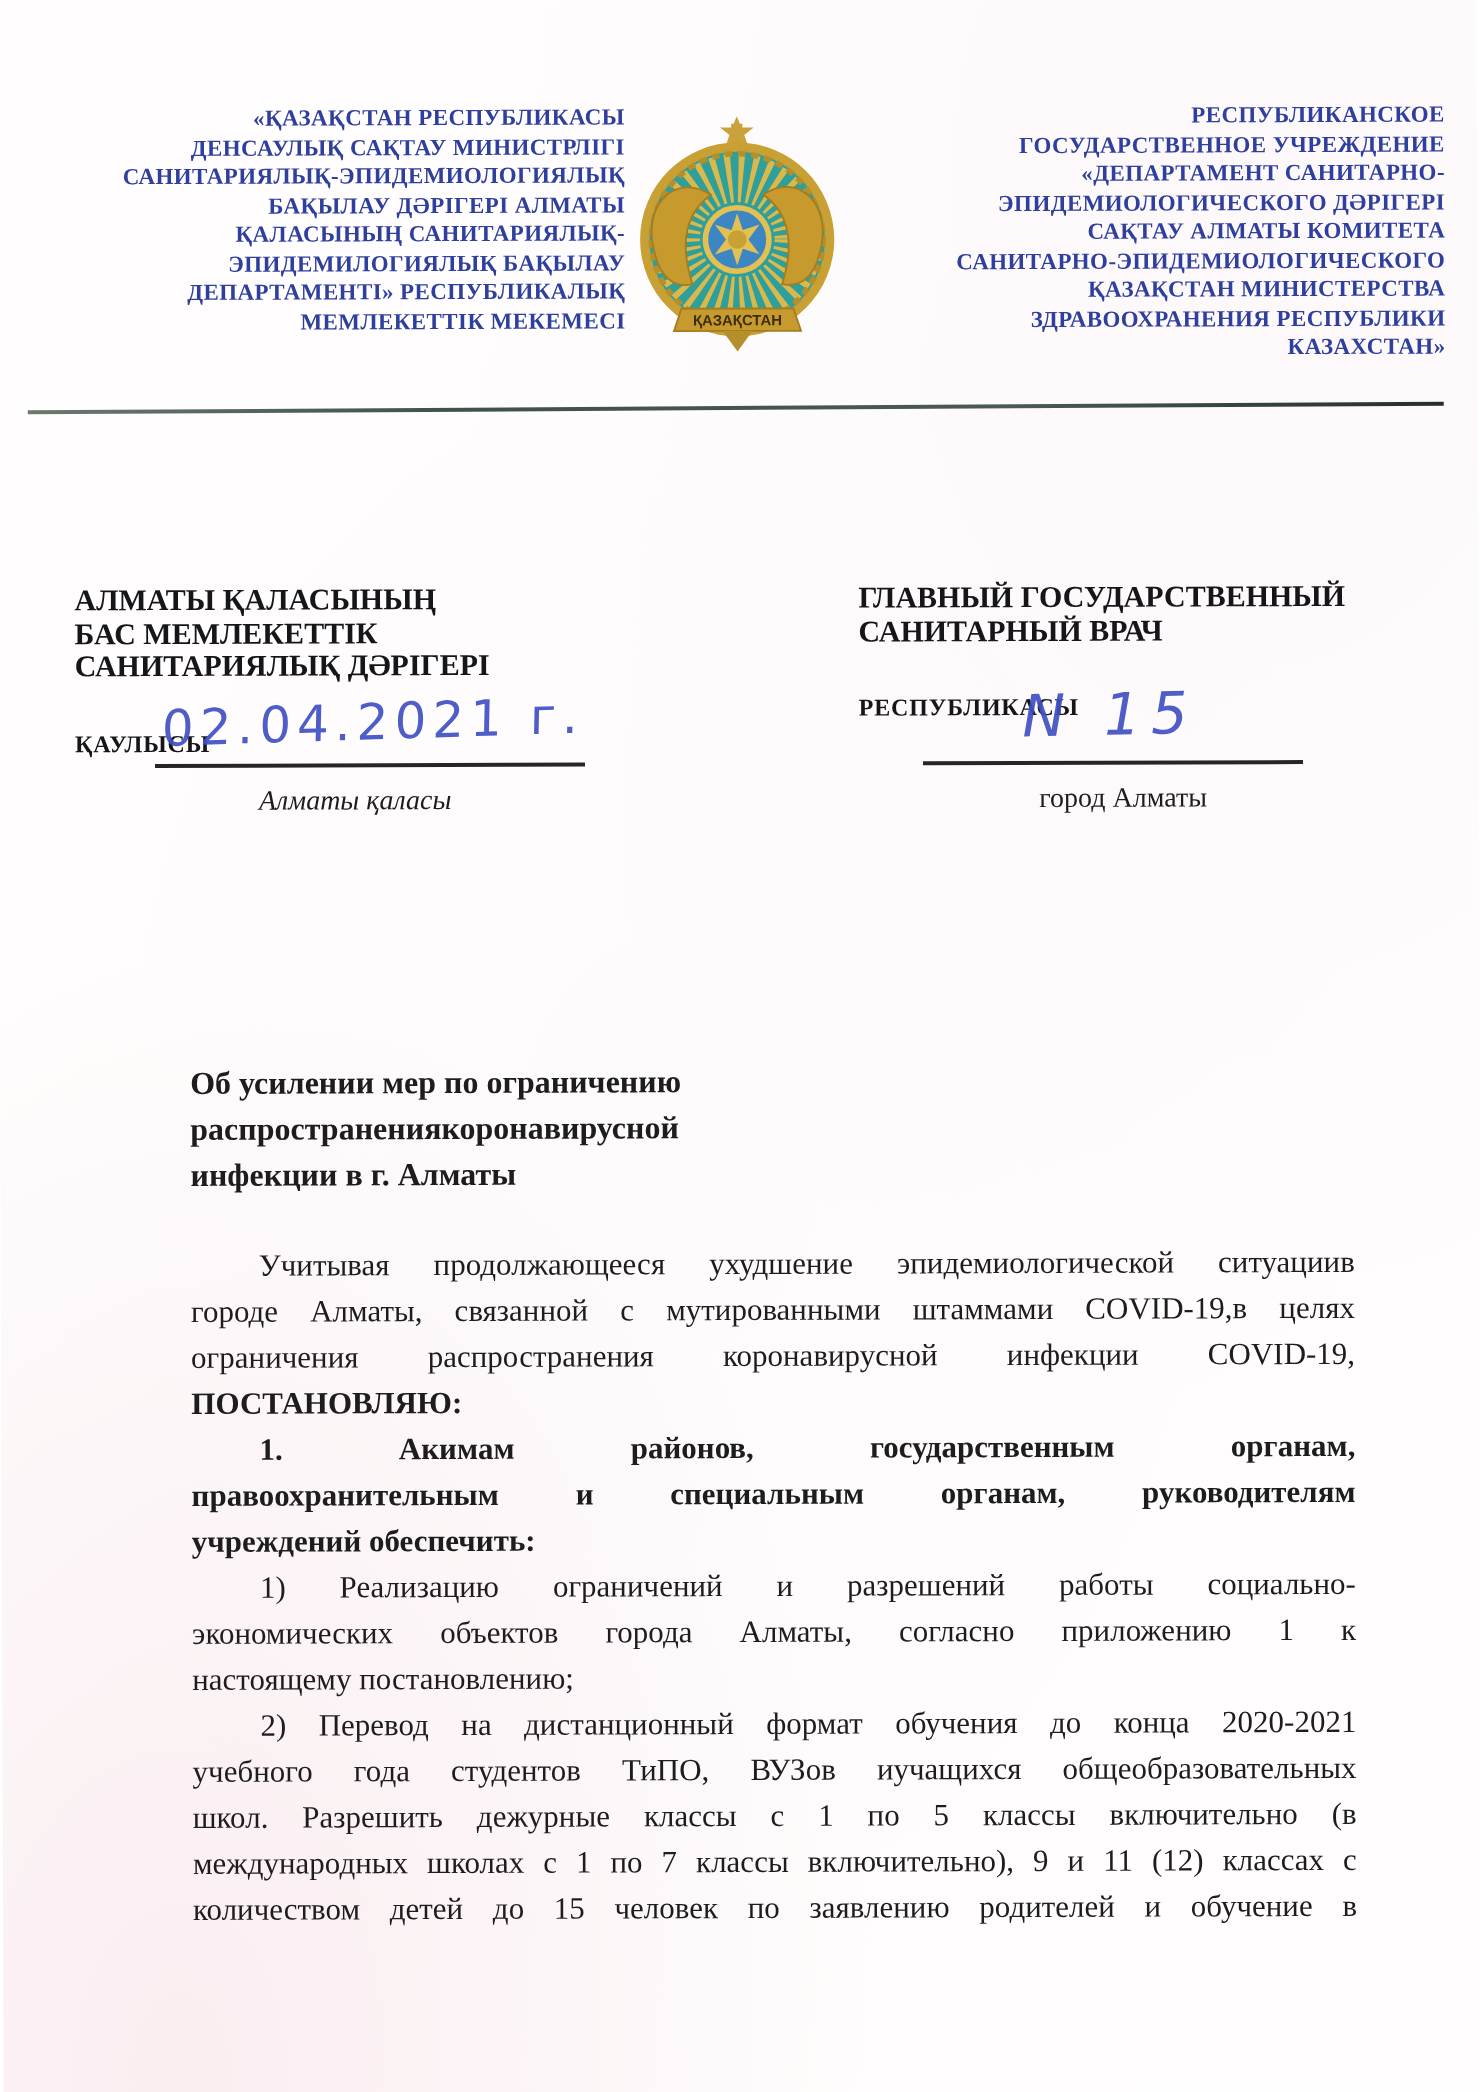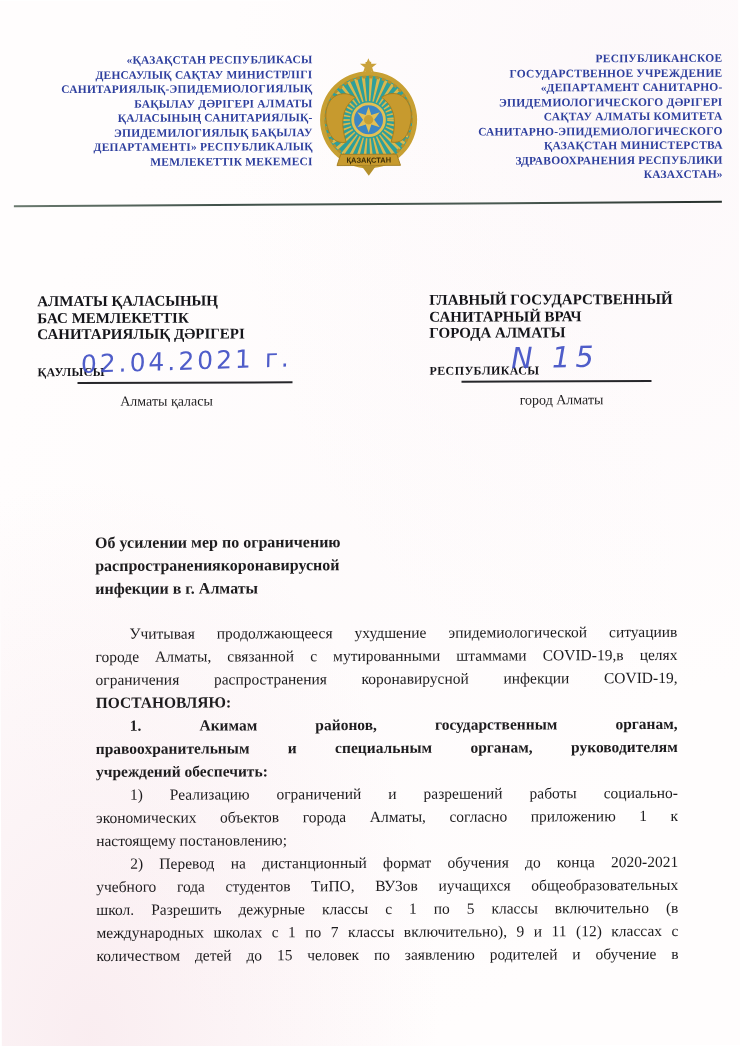--- a/index.html
+++ b/index.html
@@ -54,21 +54,21 @@
     font-size:29px;letter-spacing:5px;font-style:italic;
     transform:rotate(-1deg);
   }
   .sign-line{position:absolute;height:2px;background:#26262a;}
   .sign-line-left{left:78px;top:381px;width:215px;}
   .sign-line-right{left:462px;top:381px;width:190px;}
   .place{
     position:absolute;top:393px;text-align:center;
     font-size:14px;color:#1d1c1e;
   }
-  .place-left{left:61px;width:212px;}
+  .place-left{left:72px;width:212px;font-style:italic;}
   .place-right{left:457px;width:210px;}
   
   .doc-body{
     position:absolute;left:95px;top:530px;width:582px;
     font-size:15.5px;line-height:23px;color:#1d1c1e;
   }
   .subject{font-weight:bold;font-size:16px;margin-bottom:22px;}
   .jline{text-align:justify;text-align-last:justify;}
   .lline{text-align:left;}
   .indent{text-indent:34px;}
@@ -127,21 +127,20 @@
   <div class="titlecol titlecol-left">
     <div>АЛМАТЫ ҚАЛАСЫНЫҢ</div>
     <div>БАС МЕМЛЕКЕТТІК</div>
     <div>САНИТАРИЯЛЫҚ ДӘРІГЕРІ</div>
     <div class="doctype">ҚАУЛЫСЫ</div>
   </div>
 
   <div class="titlecol titlecol-right">
     <div>ГЛАВНЫЙ ГОСУДАРСТВЕННЫЙ</div>
     <div>САНИТАРНЫЙ ВРАЧ</div>
-    <div>ГОРОДА АЛМАТЫ</div>
     <div class="doctype">РЕСПУБЛИКАСЫ</div>
   </div>
 
   <div class="handwrite hw-date">02.04.2021 г.</div>
   <div class="handwrite hw-num">N 15</div>
   <div class="sign-line sign-line-left"></div>
   <div class="sign-line sign-line-right"></div>
   <div class="place place-left">Алматы қаласы</div>
   <div class="place place-right">город Алматы</div>
 

